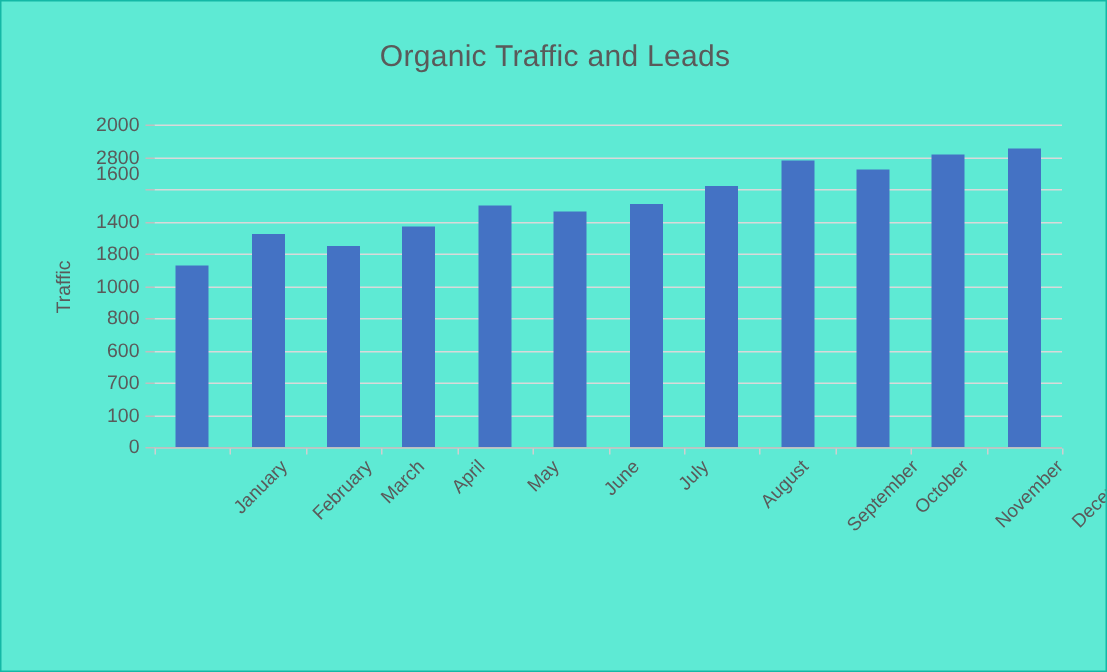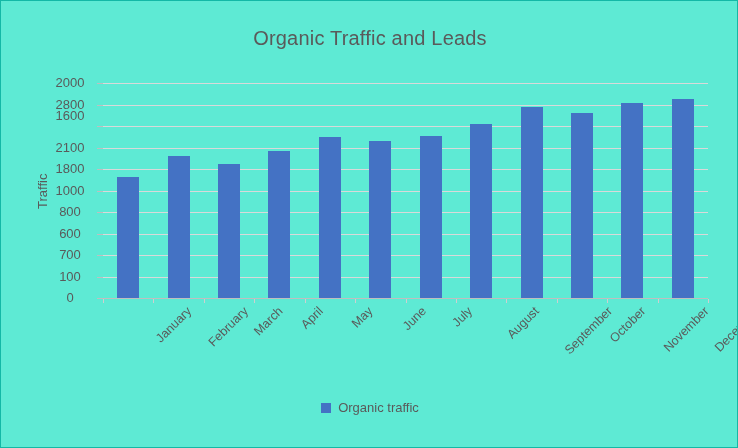--- a/index.html
+++ b/index.html
@@ -82,21 +82,21 @@
     left: 96px;
     width: 6px;
     height: 1px;
     background: #bfbfbf;
   }
 
   .y-tick-label {
     position: absolute;
     right: 0;
     width: 46px;
-    text-align: center;
+    text-align: right;
     font-size: 13px;
     color: #5a5a5a;
     line-height: 1;
     white-space: nowrap;
   }
   #y-labels {
     position: absolute;
     left: 44px;
     top: 0;
     width: 48px;
@@ -163,21 +163,21 @@
 <div id="chart-frame">
 
   <div id="chart-title">Organic Traffic and Leads</div>
 
   <div id="y-axis-title">Traffic</div>
 
   <div id="y-labels">
       <div class="y-tick-label" style="top: 75px;">2000</div>
       <div class="y-tick-label" style="top: 96.5px;">2800</div>
       <div class="y-tick-label" style="top: 108px;">1600</div>
-      <div class="y-tick-label" style="top: 139.5px;">2100</div>
+      <div class="y-tick-label" style="top: 139.5px;">1400</div>
       <div class="y-tick-label" style="top: 161px;">1800</div>
       <div class="y-tick-label" style="top: 182.5px;">1000</div>
       <div class="y-tick-label" style="top: 204px;">800</div>
       <div class="y-tick-label" style="top: 225.5px;">600</div>
       <div class="y-tick-label" style="top: 247px;">700</div>
       <div class="y-tick-label" style="top: 268.5px;">100</div>
       <div class="y-tick-label" style="top: 290px;">0</div>
     </div>
 
   <div id="plot-area">
@@ -234,24 +234,20 @@
       <div class="x-label" style="left: 340.875px;"><span class="x-label-inner">May</span></div>
       <div class="x-label" style="left: 391.292px;"><span class="x-label-inner">June</span></div>
       <div class="x-label" style="left: 441.708px;"><span class="x-label-inner">July</span></div>
       <div class="x-label" style="left: 492.125px;"><span class="x-label-inner">August</span></div>
       <div class="x-label" style="left: 542.542px;"><span class="x-label-inner">September</span></div>
       <div class="x-label" style="left: 592.958px;"><span class="x-label-inner">October</span></div>
       <div class="x-label" style="left: 643.375px;"><span class="x-label-inner">November</span></div>
       <div class="x-label" style="left: 693.792px;"><span class="x-label-inner">December</span></div>
     </div>
 
-  <div id="legend">
-    <span id="legend-swatch"></span>
-    <span id="legend-label">Organic traffic</span>
-  </div>
 
 <div class="y-tick-mark" style="top: 82px;"></div>
     <div class="y-tick-mark" style="top: 103.5px;"></div>
     <div class="y-tick-mark" style="top: 125px;"></div>
     <div class="y-tick-mark" style="top: 146.5px;"></div>
     <div class="y-tick-mark" style="top: 168px;"></div>
     <div class="y-tick-mark" style="top: 189.5px;"></div>
     <div class="y-tick-mark" style="top: 211px;"></div>
     <div class="y-tick-mark" style="top: 232.5px;"></div>
     <div class="y-tick-mark" style="top: 254px;"></div>

